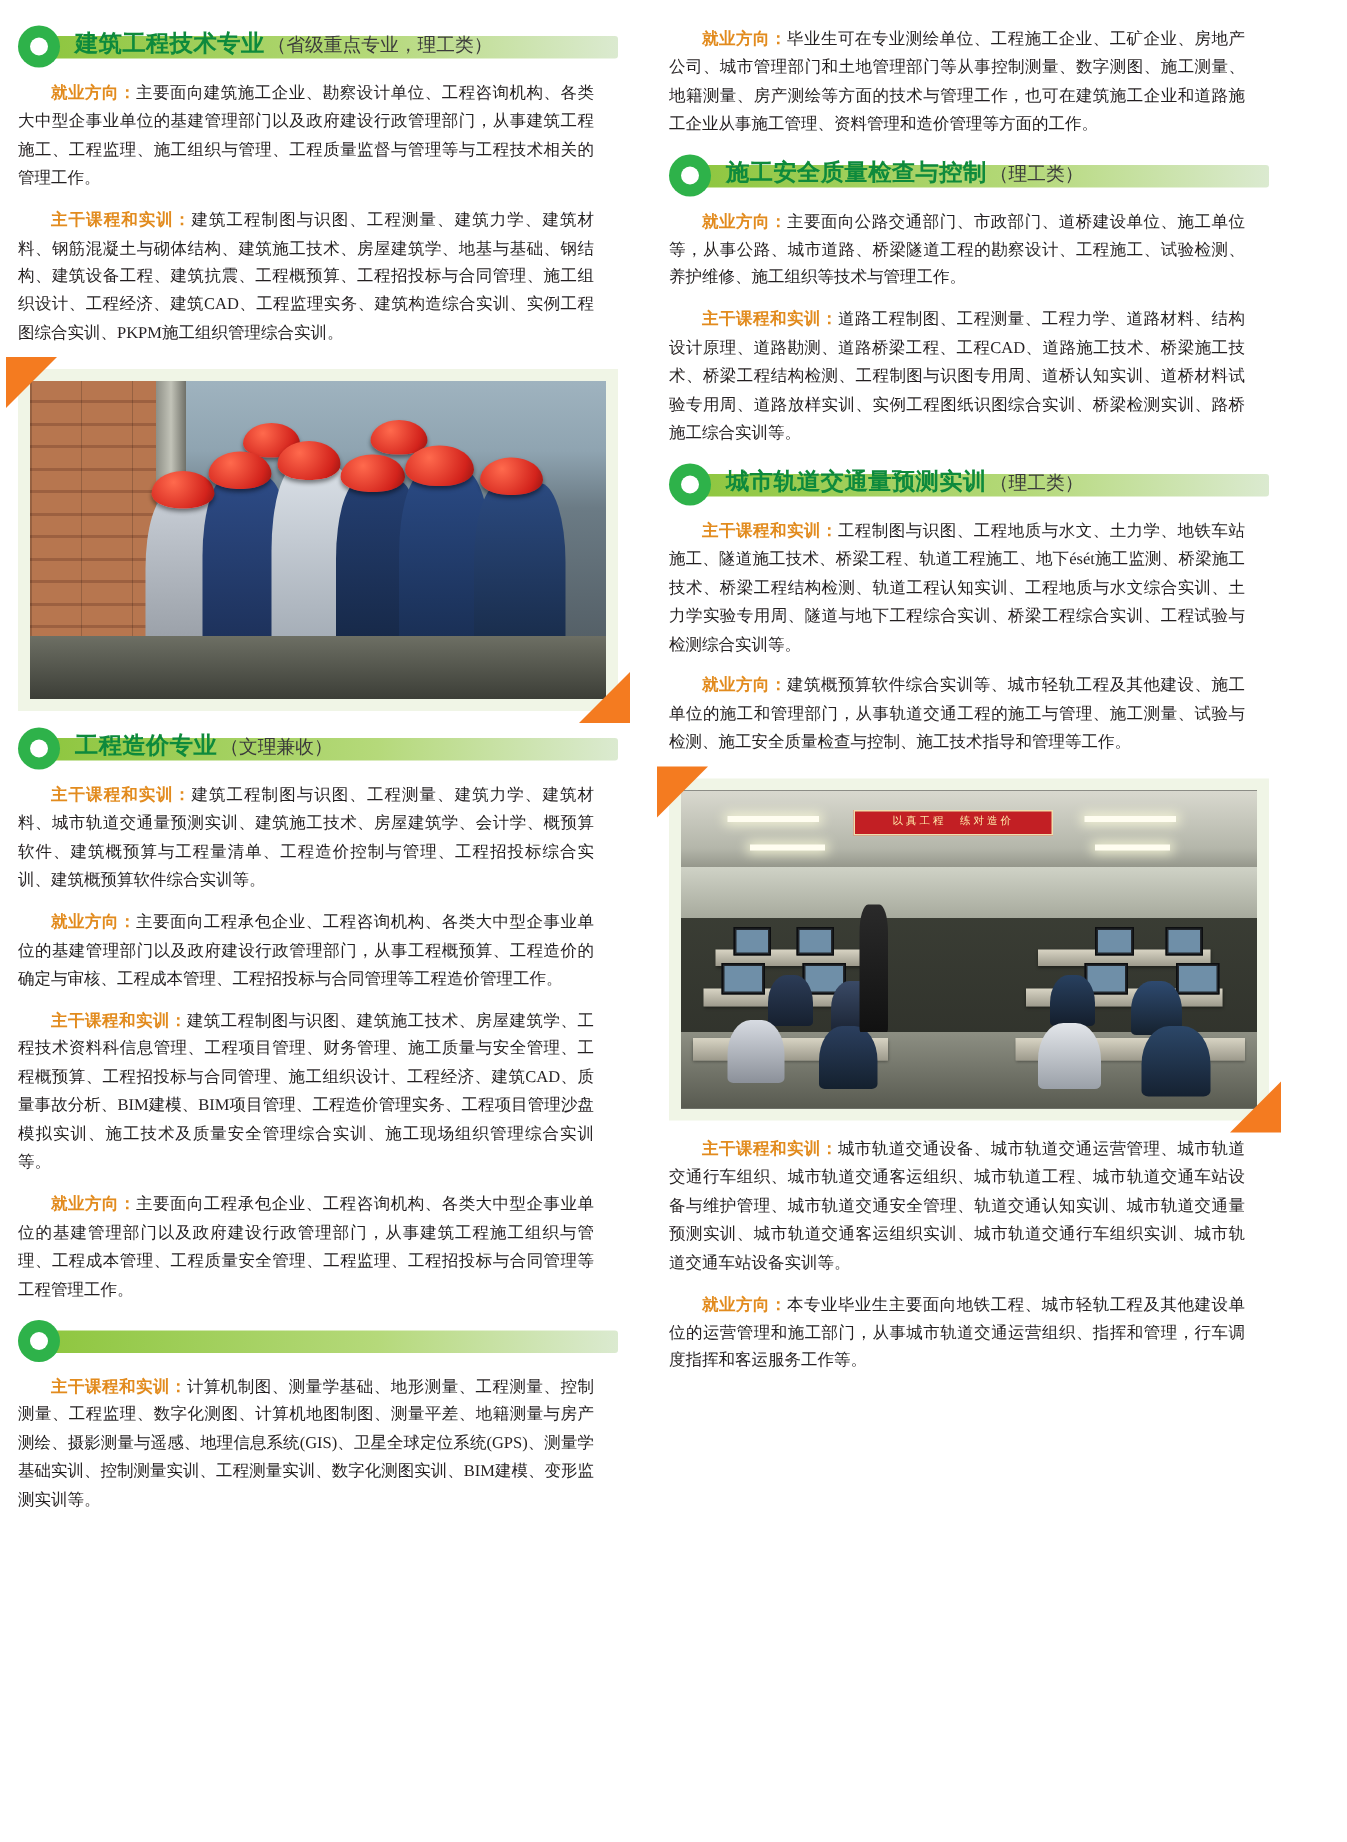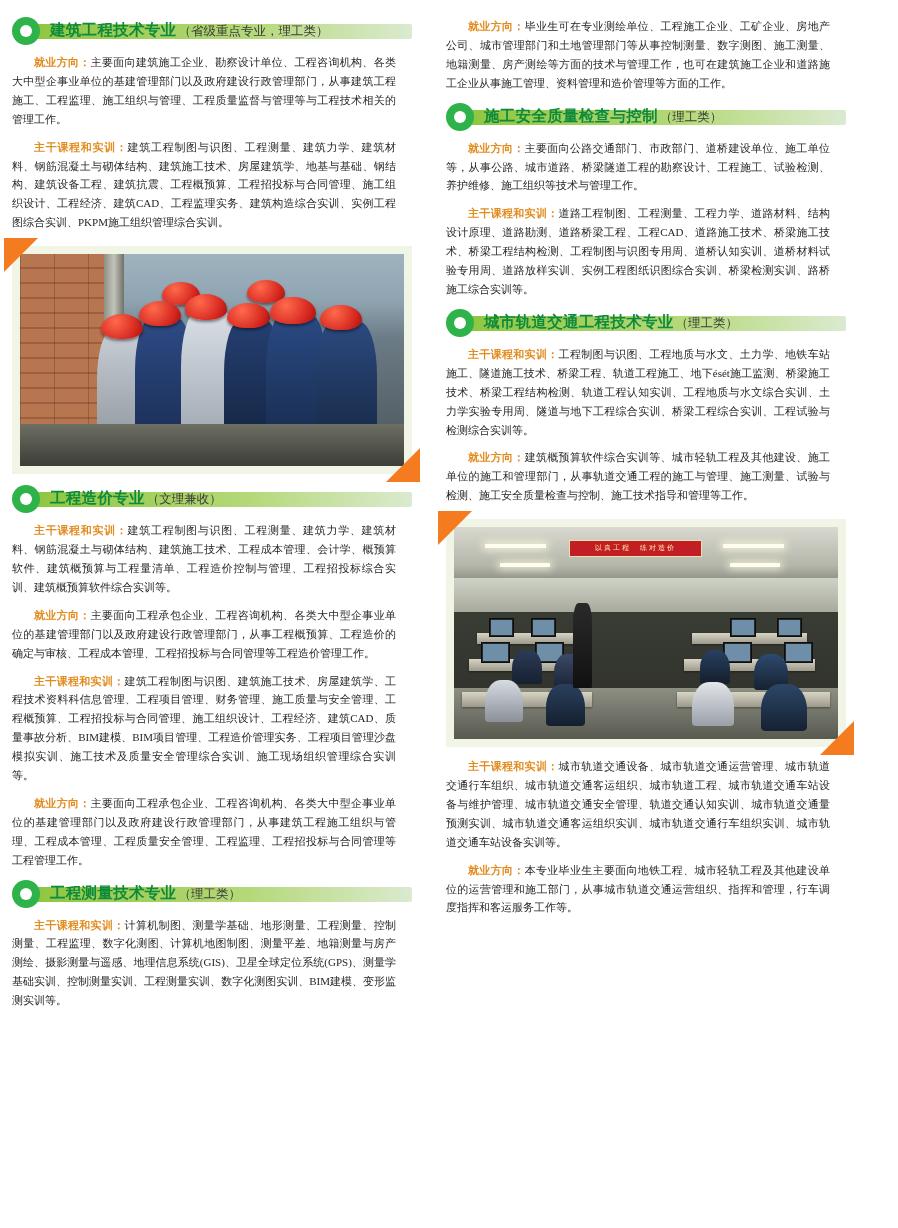--- a/index.html
+++ b/index.html
@@ -286,32 +286,29 @@
         </div>
       </div>
 
       <div class="major">
         <div class="bar"></div>
         <div class="dot"></div>
         <div class="txt">
           <span class="name">工程造价专业</span><span class="note">（文理兼收）</span>
         </div>
       </div>
-      <p class="para"><span class="lbl">主干课程和实训：</span><span>建筑工程制图与识图、工程测量、建筑力学、建筑材料、钢筋混凝土与砌体结构、建筑施工技术、工程成本管理、会计学、概预算软件、建筑概预算与工程量清单、工程造价控制与管理、工程招投标综合实训、建筑概预算软件综合实训等。</span></p>
+      <p class="para"><span class="lbl">主干课程和实训：</span><span>建筑工程制图与识图、工程测量、建筑力学、建筑材料、城市轨道交通量预测实训、建筑施工技术、房屋建筑学、会计学、概预算软件、建筑概预算与工程量清单、工程造价控制与管理、工程招投标综合实训、建筑概预算软件综合实训等。</span></p>
       <p class="para"><span class="lbl">就业方向：</span><span>主要面向工程承包企业、工程咨询机构、各类大中型企事业单位的基建管理部门以及政府建设行政管理部门，从事工程概预算、工程造价的确定与审核、工程成本管理、工程招投标与合同管理等工程造价管理工作。</span></p>
 
       <p class="para"><span class="lbl">主干课程和实训：</span><span>建筑工程制图与识图、建筑施工技术、房屋建筑学、工程技术资料科信息管理、工程项目管理、财务管理、施工质量与安全管理、工程概预算、工程招投标与合同管理、施工组织设计、工程经济、建筑CAD、质量事故分析、BIM建模、BIM项目管理、工程造价管理实务、工程项目管理沙盘模拟实训、施工技术及质量安全管理综合实训、施工现场组织管理综合实训等。</span></p>
       <p class="para"><span class="lbl">就业方向：</span><span>主要面向工程承包企业、工程咨询机构、各类大中型企事业单位的基建管理部门以及政府建设行政管理部门，从事建筑工程施工组织与管理、工程成本管理、工程质量安全管理、工程监理、工程招投标与合同管理等工程管理工作。</span></p>
 
       <div class="major">
         <div class="bar"></div>
         <div class="dot"></div>
-        <div class="txt">
-          <span class="name">工程测量技术专业</span><span class="note">（理工类）</span>
-        </div>
       </div>
       <p class="para"><span class="lbl">主干课程和实训：</span><span>计算机制图、测量学基础、地形测量、工程测量、控制测量、工程监理、数字化测图、计算机地图制图、测量平差、地籍测量与房产测绘、摄影测量与遥感、地理信息系统(GIS)、卫星全球定位系统(GPS)、测量学基础实训、控制测量实训、工程测量实训、数字化测图实训、BIM建模、变形监测实训等。</span></p>
 
     </div>
 
     <div class="col">
 
       <p class="para"><span class="lbl">就业方向：</span><span>毕业生可在专业测绘单位、工程施工企业、工矿企业、房地产公司、城市管理部门和土地管理部门等从事控制测量、数字测图、施工测量、地籍测量、房产测绘等方面的技术与管理工作，也可在建筑施工企业和道路施工企业从事施工管理、资料管理和造价管理等方面的工作。</span></p>
 
       <div class="major">
@@ -321,21 +318,21 @@
           <span class="name">施工安全质量检查与控制</span><span class="note">（理工类）</span>
         </div>
       </div>
       <p class="para"><span class="lbl">就业方向：</span><span>主要面向公路交通部门、市政部门、道桥建设单位、施工单位等，从事公路、城市道路、桥梁隧道工程的勘察设计、工程施工、试验检测、养护维修、施工组织等技术与管理工作。</span></p>
       <p class="para"><span class="lbl">主干课程和实训：</span><span>道路工程制图、工程测量、工程力学、道路材料、结构设计原理、道路勘测、道路桥梁工程、工程CAD、道路施工技术、桥梁施工技术、桥梁工程结构检测、工程制图与识图专用周、道桥认知实训、道桥材料试验专用周、道路放样实训、实例工程图纸识图综合实训、桥梁检测实训、路桥施工综合实训等。</span></p>
 
       <div class="major">
         <div class="bar"></div>
         <div class="dot"></div>
         <div class="txt">
-          <span class="name">城市轨道交通工程技术专业</span><span class="note">（理工类）</span>
+          <span class="name">城市轨道交通量预测实训</span><span class="note">（理工类）</span>
         </div>
       </div>
       <p class="para"><span class="lbl">主干课程和实训：</span><span>工程制图与识图、工程地质与水文、土力学、地铁车站施工、隧道施工技术、桥梁工程、轨道工程施工、地下ését施工监测、桥梁施工技术、桥梁工程结构检测、轨道工程认知实训、工程地质与水文综合实训、土力学实验专用周、隧道与地下工程综合实训、桥梁工程综合实训、工程试验与检测综合实训等。</span></p>
       <p class="para"><span class="lbl">就业方向：</span><span>建筑概预算软件综合实训等、城市轻轨工程及其他建设、施工单位的施工和管理部门，从事轨道交通工程的施工与管理、施工测量、试验与检测、施工安全质量检查与控制、施工技术指导和管理等工作。</span></p>
 
       <div class="photo photo-b">
         <div class="corner-tl"></div>
         <div class="corner-br"></div>
         <div class="inner">
           <div class="scene2">

